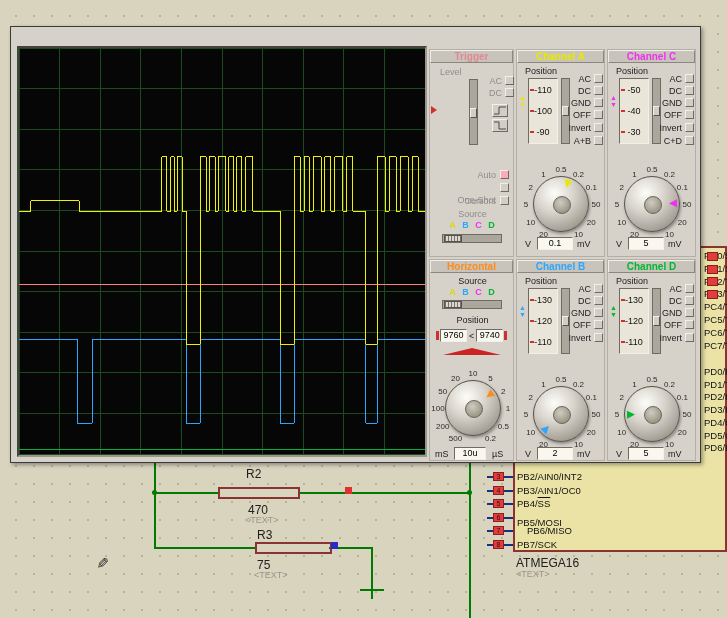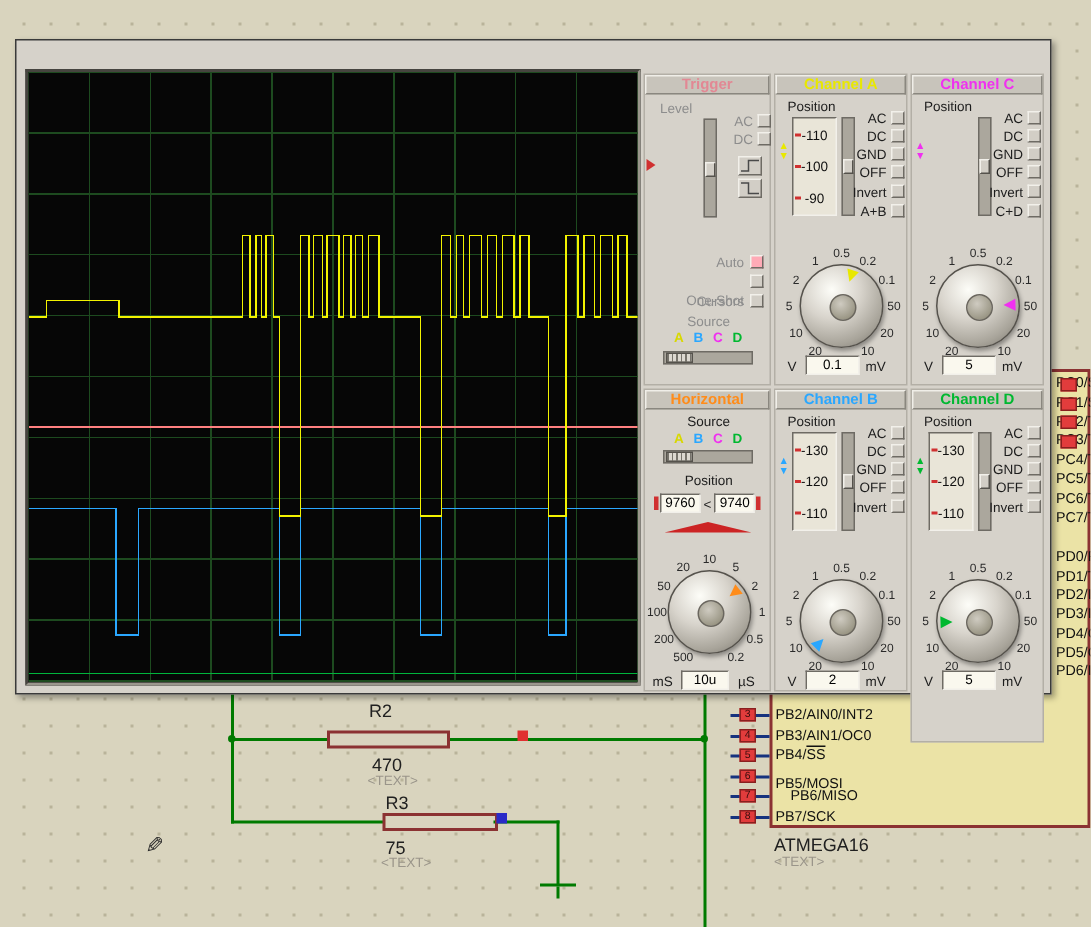--- a/index.html
+++ b/index.html
@@ -317,20 +317,34 @@
       <div class="vbox abs" style="left: 20px; top: 187px; width: 36px; height: 13px;">0.1</div>
       <div class="sl abs" style="left: 60px; top: 189px;">mV</div>
     </div>
   <div class="abs panel" style="left:596px;top:22px;width:89px;height:208px">
       <div class="phead" style="color: rgb(240, 48, 240);">Channel C</div>
       <div class="sl abs" style="left: 8px; top: 16px;">Position</div>
       <div class="abs" style="left: 1px; top: 44px; width: 9px; text-align: center; line-height: 7px; color: rgb(240, 48, 240);">
         <div style="font-size: 7px;">▲</div>
         <div style="font-size: 7px;">▼</div>
       </div>
+      <div class="tbox abs" style="left: 11px; top: 28px; width: 30px; height: 66px;">
+        <div class="trow" style="height: 33.3333%;">
+          <div class="redtick"></div>
+          <span>-50</span>
+        </div>
+        <div class="trow" style="height: 33.3333%;">
+          <div class="redtick"></div>
+          <span>-40</span>
+        </div>
+        <div class="trow" style="height: 33.3333%;">
+          <div class="redtick"></div>
+          <span>-30</span>
+        </div>
+      </div>
       <div class="vtrack abs" style="left: 44px; top: 28px; width: 9px; height: 66px;">
         <div class="thumb abs" style="left: 0px; top: 27px; width: 7px; height: 10px;"></div>
       </div>
       <div class="sl abs" style="left: 50px; top: 24px; width: 24px; text-align: right;">AC</div>
       <div class="sq abs" style="left: 77px; top: 24px;"></div>
       <div class="sl abs" style="left: 50px; top: 36px; width: 24px; text-align: right;">DC</div>
       <div class="sq abs" style="left: 77px; top: 36px;"></div>
       <div class="sl abs" style="left: 50px; top: 48px; width: 24px; text-align: right;">GND</div>
       <div class="sq abs" style="left: 77px; top: 48px;"></div>
       <div class="sl abs" style="left: 50px; top: 60px; width: 24px; text-align: right;">OFF</div>
@@ -412,21 +426,21 @@
           <div class="kcap"></div>
         </div>
         <div class="kptr" style="left: 14px; top: 14px; transform: rotate(225deg); color: rgb(42, 167, 255);">
           <div class="ktri"></div>
         </div>
       </div>
       <div class="sl abs" style="left: 8px; top: 189px;">V</div>
       <div class="vbox abs" style="left: 20px; top: 187px; width: 36px; height: 13px;">2</div>
       <div class="sl abs" style="left: 60px; top: 189px;">mV</div>
     </div>
-  <div class="abs panel" style="left:596px;top:232px;width:89px;height:236px">
+  <div class="abs panel" style="left:596px;top:232px;width:89px;height:202px">
       <div class="phead" style="color: rgb(0, 184, 48);">Channel D</div>
       <div class="sl abs" style="left: 8px; top: 16px;">Position</div>
       <div class="abs" style="left: 1px; top: 44px; width: 9px; text-align: center; line-height: 7px; color: rgb(0, 184, 48);">
         <div style="font-size: 7px;">▲</div>
         <div style="font-size: 7px;">▼</div>
       </div>
       <div class="tbox abs" style="left: 11px; top: 28px; width: 30px; height: 66px;">
         <div class="trow" style="height: 33.3333%;">
           <div class="redtick"></div>
           <span>-130</span>

